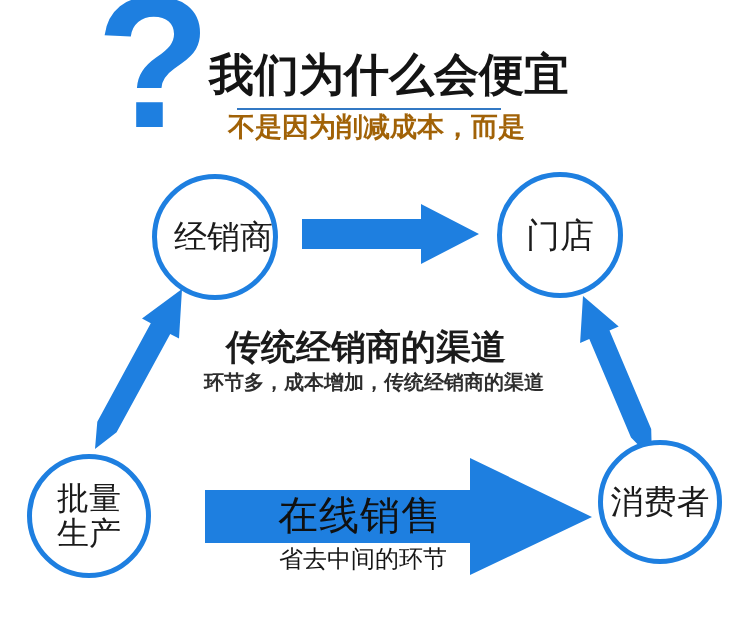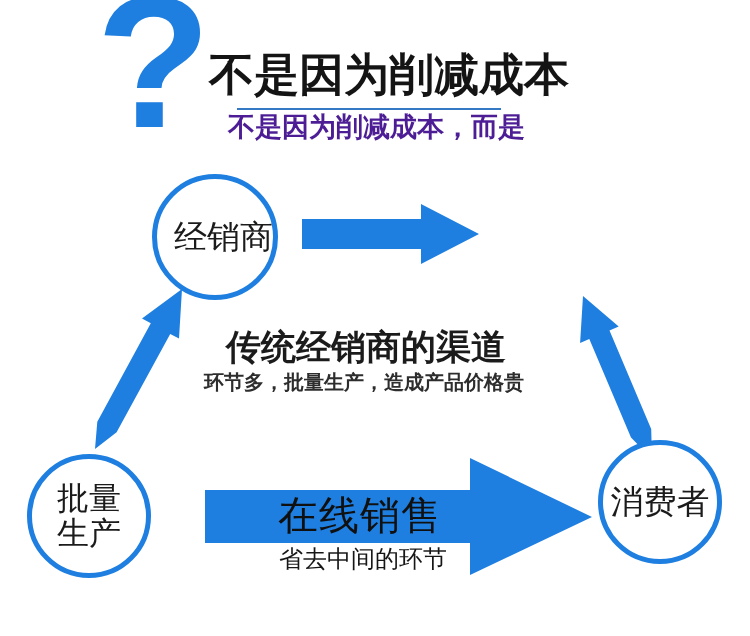--- a/index.html
+++ b/index.html
@@ -13,21 +13,21 @@
     position:absolute;left:96px;top:-32px;font-size:188px;font-weight:700;
     color:#1E7FE0;line-height:1;user-select:none;
   }
   .title{
     position:absolute;left:209px;top:48px;font-size:45px;font-weight:700;
     color:#141414;white-space:nowrap;line-height:1.2;
   }
   .title-underline{position:absolute;left:237px;top:108px;width:264px;height:2px;background:#3379C4;}
   .subtitle{
     position:absolute;left:228px;top:110px;font-size:27px;font-weight:700;
-    color:#4c1d95;white-space:nowrap;line-height:1.3;
+    color:#a16207;white-space:nowrap;line-height:1.3;
   }
   .circle{
     position:absolute;box-sizing:border-box;background:#fff;
     border:5px solid #1E7FE0;border-radius:50%;
     display:flex;align-items:center;justify-content:center;
     color:#1b1b1b;z-index:2;
   }
   .circle .lbl{text-align:center;line-height:1.08;}
   .node-distributor{left:152px;top:174px;width:126px;height:126px;font-size:33px;justify-content:flex-end;}
   .node-store{left:497px;top:172px;width:126px;height:126px;font-size:34px;}
@@ -62,41 +62,44 @@
 
   <svg class="arrows-layer" viewBox="0 0 750 636" xmlns="http://www.w3.org/2000/svg">
     <polygon class="arrow" points="302,219 421,219 421,204 479,234 421,264 421,249 302,249"></polygon>
     <polygon class="arrow" points="182,289 179,338.6 170.2,333.9 116.6,432.3 95,449 97.3,421.7 150.8,323.3 142,318.6"></polygon>
     <polygon class="arrow" points="583,296 618.7,326.5 609.5,330.4 651.2,428.9 652,459 631,437.5 589.3,339 580.1,342.9"></polygon>
     <polygon class="arrow" points="205,490 470,490 470,458 592,517 470,575 470,543 205,543"></polygon>
   </svg>
 
   <div class="qmark">?</div>
 
-  <div class="title">不是因为削减成本</div>
+  <div class="title">我们为什么会便宜</div>
 
   <div class="title-underline"></div>
 
   <div class="subtitle">不是因为削减成本，而是</div>
 
   <div class="circle node-distributor">
     <span class="lbl">经销商</span>
   </div>
 
+  <div class="circle node-store">
+    <span class="lbl">门店</span>
+  </div>
 
   <div class="circle node-production">
     <span class="lbl">批量生产</span>
   </div>
 
   <div class="circle node-consumer">
     <span class="lbl">消费者</span>
   </div>
 
   <div class="trad-heading">传统经销商的渠道</div>
 
-  <div class="trad-desc">环节多，批量生产，造成产品价格贵</div>
+  <div class="trad-desc">环节多，成本增加，传统经销商的渠道</div>
 
   <div class="online-label">在线销售</div>
 
   <div class="online-sublabel">省去中间的环节</div>
 
 
 </div>
 
 </body></html>

